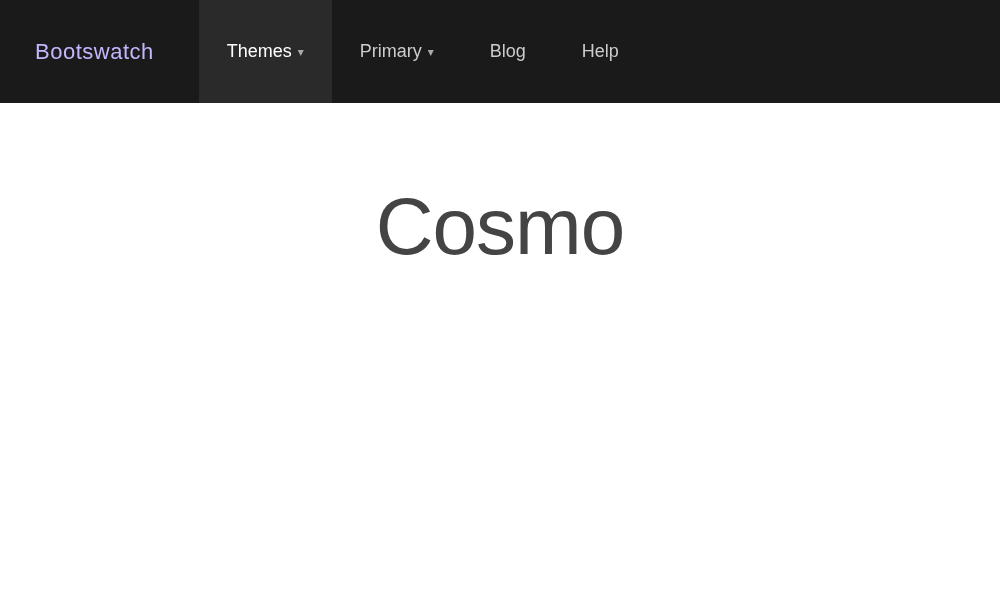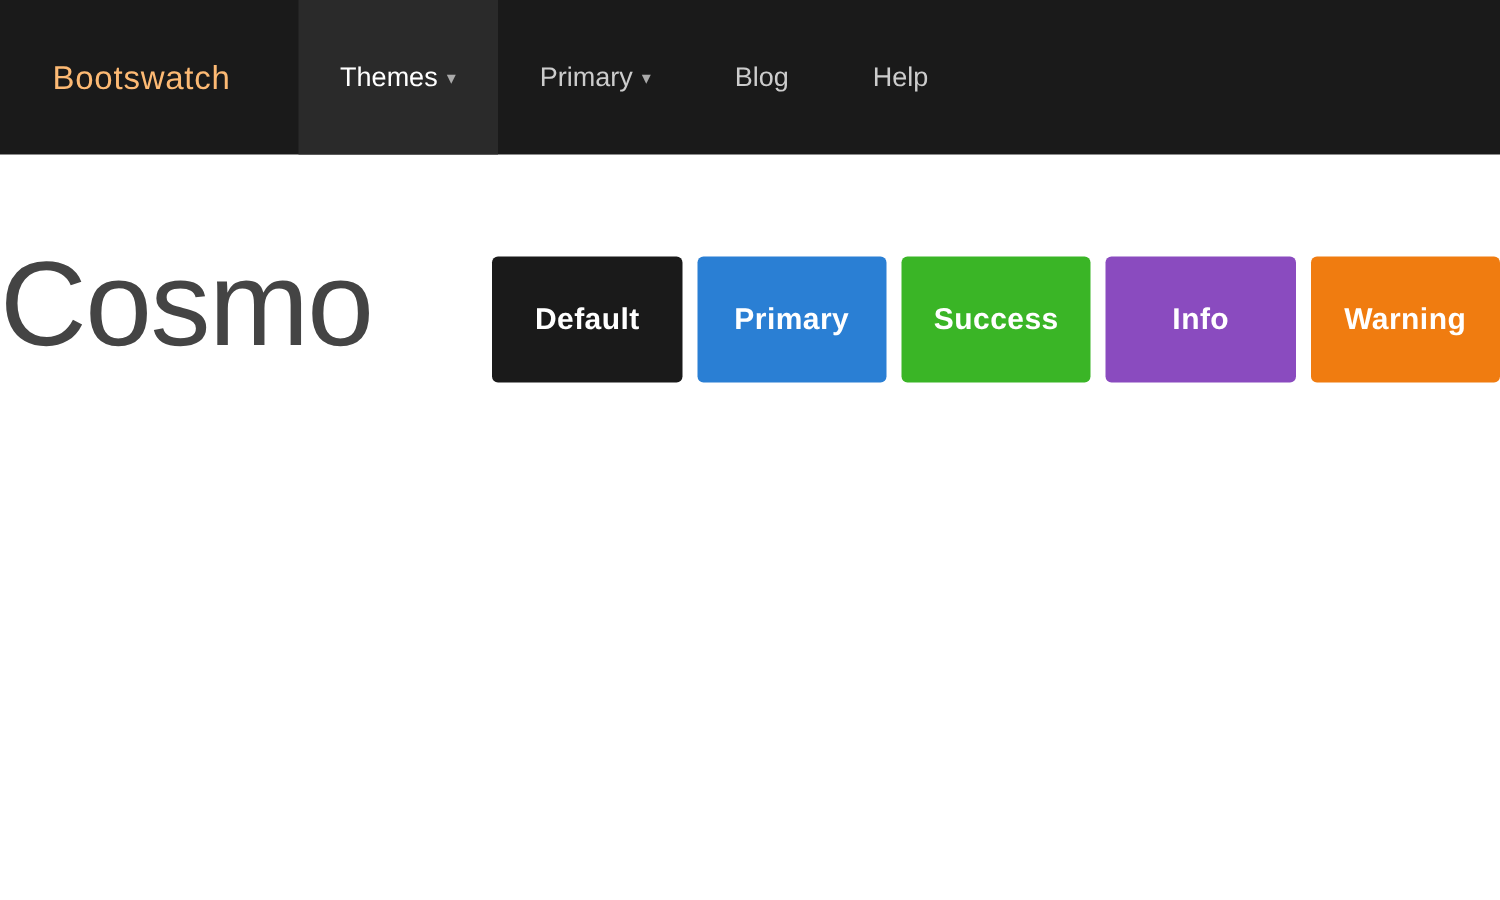--- a/index.html
+++ b/index.html
@@ -19,21 +19,21 @@
     
     nav {
       background-color: #1a1a1a;
       height: 103px;
       display: flex;
       align-items: center;
       padding: 0 20px;
     }
 
     .nav-brand {
-      color: #fdba74;
+      color: #c4b5fd;
       font-size: 22px;
       font-weight: 400;
       letter-spacing: 0.5px;
       margin-right: 10px;
       padding: 0 15px;
       cursor: pointer;
     }
 
     .nav-items {
       display: flex;
@@ -61,23 +61,23 @@
 
     .nav-item .dropdown-arrow {
       font-size: 12px;
       margin-left: 6px;
       color: #aaaaaa;
     }
 
     
     .main-content {
       display: flex;
-      flex-direction: row;
+      flex-direction: column;
       align-items: center;
-      padding-top: 56px;
+      padding-top: 80px;
     }
 
     .page-title {
       font-size: 80px;
       font-weight: 300;
       color: #444444;
       letter-spacing: -1px;
       line-height: 1.1;
       margin-bottom: 20px;
     }
@@ -158,30 +158,13 @@
     </div>
     <div class="nav-item">
       <span>Help</span>
     </div>
   </div>
 </nav>
 
 <div class="main-content">
   <h1 class="page-title">Cosmo</h1>
 
-  <div class="buttons-row">
-    <button class="btn btn-default">
-      <span>Default</span>
-    </button>
-    <button class="btn btn-primary">
-      <span>Primary</span>
-    </button>
-    <button class="btn btn-success">
-      <span>Success</span>
-    </button>
-    <button class="btn btn-info">
-      <span>Info</span>
-    </button>
-    <button class="btn btn-warning">
-      <span>Warning</span>
-    </button>
-  </div>
 </div>
 
 </body></html>

